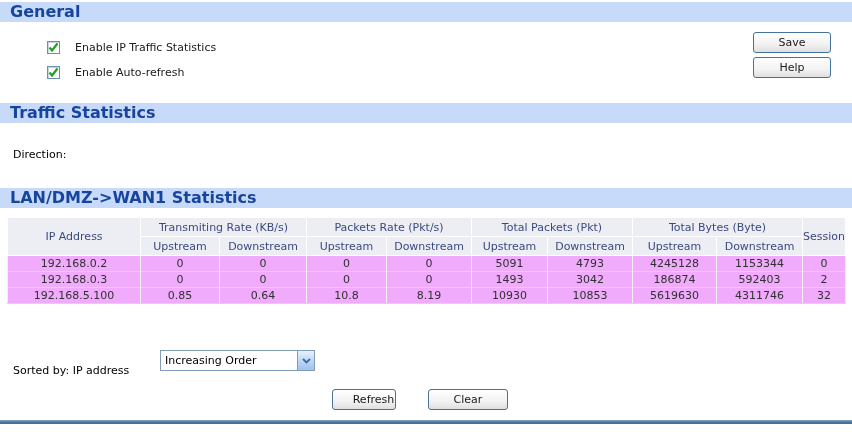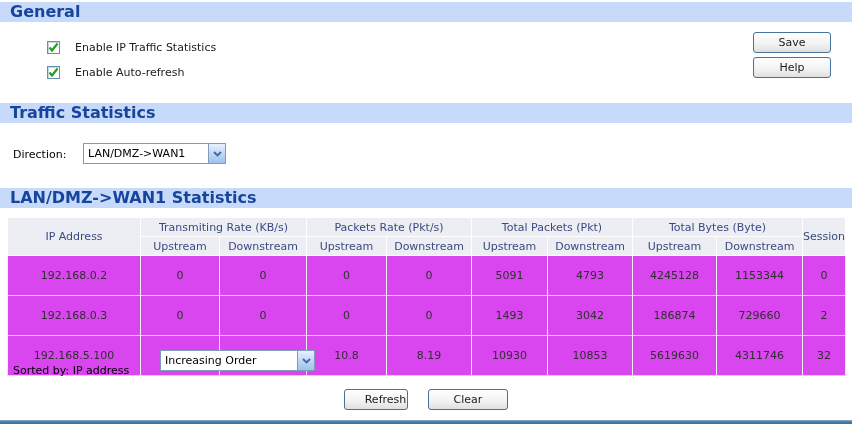--- a/index.html
+++ b/index.html
@@ -31,21 +31,21 @@
 
   
   .btn {
     position:absolute; height:21px; text-align:center; line-height:19px;
     border:1px solid #46739E; border-radius:3px; color:#1a1a1a; font-size:11px;
     background:linear-gradient(#FFFFFF,#F2F2F2 60%,#DFDFDF); cursor:pointer;
     font-family:"DejaVu Sans","Liberation Sans",sans-serif;
   }
   .btn-save    { top:32px; left:753px; width:78px; }
   .btn-help    { top:57px; left:753px; width:78px; }
-  .btn-refresh { top:389px; left:344px; width:64px;padding-left:19px; }
+  .btn-refresh { top:389px; left:332px; width:64px;padding-left:19px; }
   .btn-clear   { top:389px; left:428px; width:80px; }
 
   
   .xp-select {
     position:absolute; height:21px; background:#fff; border:1px solid #7F9DB9;
     display:flex; align-items:center; cursor:pointer;
   }
   .xp-select .val { flex:1; padding-left:4px; white-space:nowrap; color:#000; }
   .xp-select .dd-btn {
     width:17px; height:100%; border-left:1px solid #7F9DB9;
@@ -62,21 +62,21 @@
   
   table.stats {
     position:absolute; top:217px; left:7px; width:838px;
     border-collapse:collapse; table-layout:fixed; font-size:11px;
   }
   table.stats th {
     background:#EDEEF4; color:#3A4A7E; font-weight:normal; text-align:center;
     height:19px; border:1px solid #FFFFFF; overflow:hidden; white-space:nowrap;
   }
   table.stats td {
-    background:#d946ef; text-align:center; height:40px; color:#303030;
+    background:#f0abfc; text-align:center; height:16px; color:#303030;
     border-top:1px solid #D8D8D8; border-left:1px solid #EFEFEF; border-right:1px solid #EFEFEF;
     white-space:nowrap;
     margin-top:48px;
   }
   table.stats tr.data-row:last-child td { border-bottom:1px solid #D8D8D8; }
 
   .bottom-rule {
     position:absolute; left:0; right:0; top:420px; height:4px;
     background:linear-gradient(#8FAECB,#4C7BA4 45%,#3E6E99);
   }
@@ -109,28 +109,20 @@
   </div>
 
   <button class="btn btn-help">Help</button>
   <button class="btn btn-save">Save</button>
 
   <div class="section-bar bar-traffic">
     <span>Traffic Statistics</span>
   </div>
 
   <span class="inline-label lbl-direction">Direction:</span>
-  <div class="xp-select select-direction">
-    <span class="val">LAN/DMZ-&gt;WAN1</span>
-    <span class="dd-btn">
-      <svg width="9" height="6" viewBox="0 0 9 6">
-          <polyline points="1,1 4.5,4.5 8,1" fill="none" stroke="#3F69A6" stroke-width="1.8"></polyline>
-        </svg>
-    </span>
-  </div>
 
   <div class="section-bar bar-stats">
     <span>LAN/DMZ-&gt;WAN1 Statistics</span>
   </div>
 
   <table class="stats">
     <colgroup>
       <col style="width:133px">
         <col style="width:79px">
         <col style="width:87px">
@@ -177,21 +169,21 @@
       </tr>
       <tr class="data-row">
         <td>192.168.0.3</td>
         <td>0</td>
         <td>0</td>
         <td>0</td>
         <td>0</td>
         <td>1493</td>
         <td>3042</td>
         <td>186874</td>
-        <td>729660</td>
+        <td>592403</td>
         <td>2</td>
       </tr>
       <tr class="data-row">
         <td>192.168.5.100</td>
         <td>0.85</td>
         <td>0.64</td>
         <td>10.8</td>
         <td>8.19</td>
         <td>10930</td>
         <td>10853</td>

